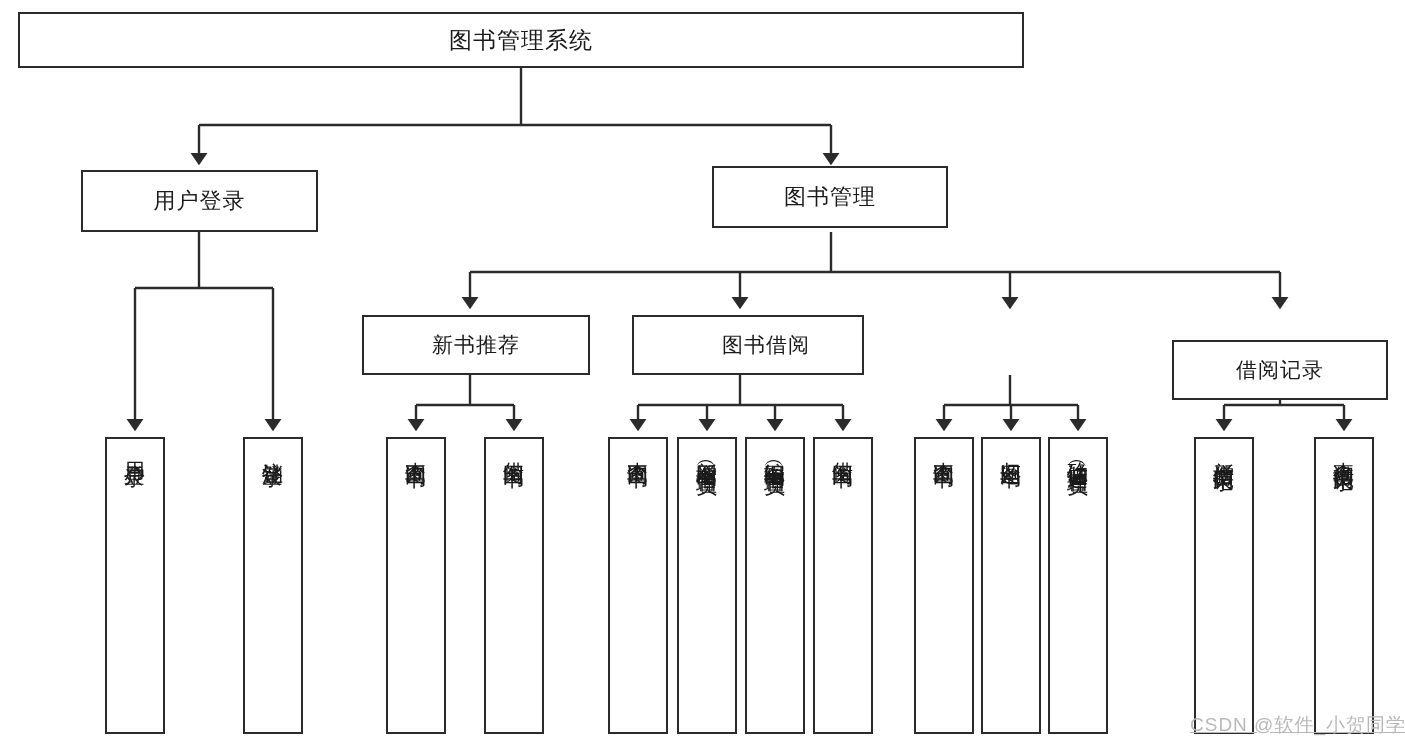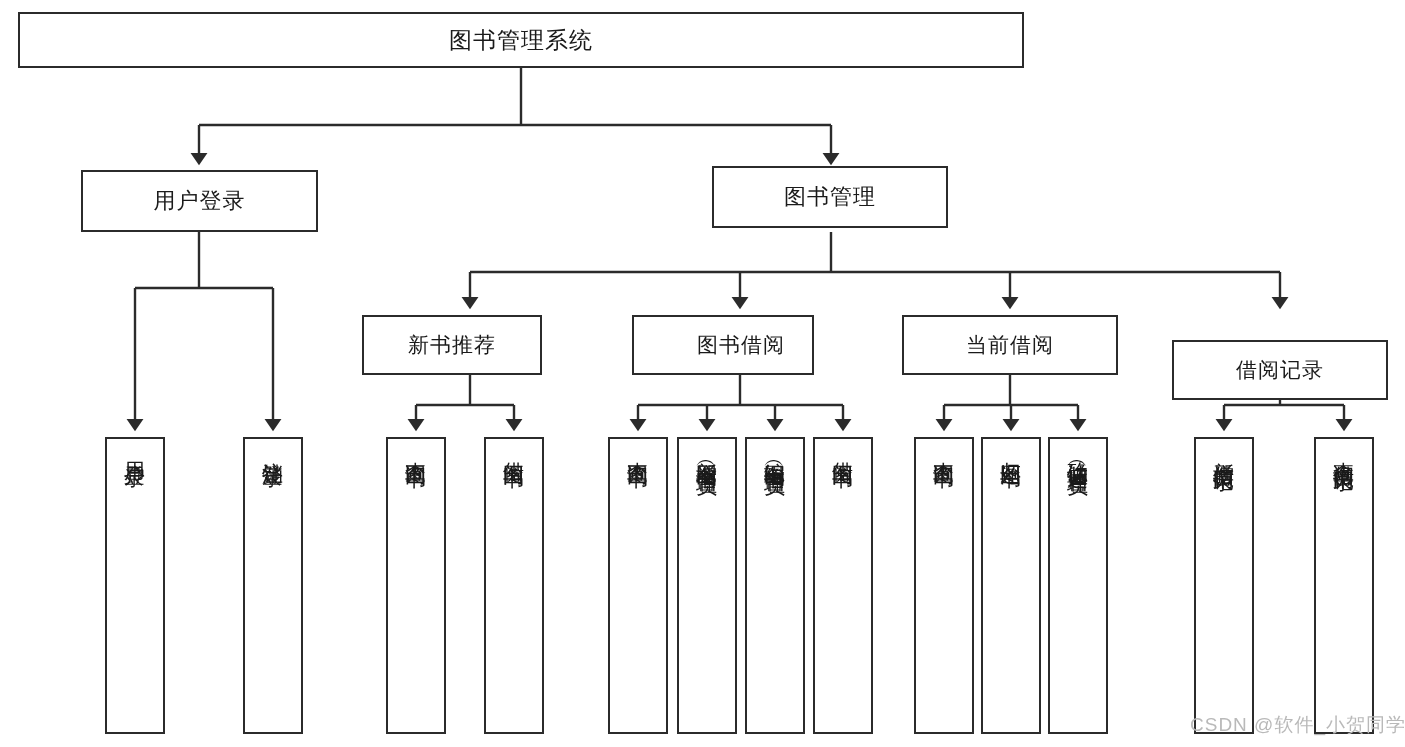--- a/index.html
+++ b/index.html
@@ -131,28 +131,25 @@
     <span class="htext">图书管理系统</span>
   </div>
 
   <div class="node lvl1" id="node-l1-0" style="left: 81px; top: 170px; width: 237px; height: 62px; border-color: rgb(43, 43, 43); background: rgb(255, 255, 255); color: rgb(26, 26, 26);">
     <span class="htext">用户登录</span>
   </div>
   <div class="node lvl1" id="node-l1-1" style="left: 712px; top: 166px; width: 236px; height: 62px; border-color: rgb(43, 43, 43); background: rgb(255, 255, 255); color: rgb(26, 26, 26);">
     <span class="htext">图书管理</span>
   </div>
 
-  <div class="node lvl2" id="node-l2-0" style="left: 362px; top: 315px; width: 180px; height: 60px; border-color: rgb(43, 43, 43); background: rgb(255, 255, 255); color: rgb(26, 26, 26);">
+  <div class="node lvl2" id="node-l2-0" style="left: 362px; top: 315px; width: 228px; height: 60px; border-color: rgb(43, 43, 43); background: rgb(255, 255, 255); color: rgb(26, 26, 26);">
     <span class="htext">新书推荐</span>
   </div>
-  <div class="node lvl2" id="node-l2-1" style="left: 632px; top: 315px; width: 182px; height: 60px; border-color: rgb(43, 43, 43); background: rgb(255, 255, 255); color: rgb(26, 26, 26); padding-left: 36px;">
+  <div class="node lvl2" id="node-l2-1" style="left: 632px; top: 315px; width: 232px; height: 60px; border-color: rgb(43, 43, 43); background: rgb(255, 255, 255); color: rgb(26, 26, 26); padding-left: 36px;">
     <span class="htext">图书借阅</span>
-  </div>
-  <div class="node lvl2" id="node-l2-2" style="left: 902px; top: 315px; width: 216px; height: 60px; border-color: rgb(43, 43, 43); background: rgb(255, 255, 255); color: rgb(26, 26, 26);">
-    <span class="htext">当前借阅</span>
   </div>
   <div class="node lvl2" id="node-l2-3" style="left: 1172px; top: 315px; width: 216px; height: 60px; border-color: rgb(43, 43, 43); background: rgb(255, 255, 255); color: rgb(26, 26, 26); margin-top: 25px;">
     <span class="htext">借阅记录</span>
   </div>
 
   <div class="node leaf" id="node-leaf-0" style="left: 105px; top: 437px; width: 60px; height: 297px; border-color: rgb(43, 43, 43); background: rgb(255, 255, 255); color: rgb(26, 26, 26);">
     <span class="vtext">用户登录</span>
   </div>
   <div class="node leaf" id="node-leaf-1" style="left: 243px; top: 437px; width: 60px; height: 297px; border-color: rgb(43, 43, 43); background: rgb(255, 255, 255); color: rgb(26, 26, 26);">
     <span class="vtext">注销登录</span>
@@ -184,15 +181,15 @@
   <div class="node leaf" id="node-leaf-10" style="left: 1048px; top: 437px; width: 60px; height: 297px; border-color: rgb(43, 43, 43); background: rgb(255, 255, 255); color: rgb(26, 26, 26);">
     <span class="vtext">确认归还（管理员）</span>
   </div>
   <div class="node leaf" id="node-leaf-11" style="left: 1194px; top: 437px; width: 60px; height: 297px; border-color: rgb(43, 43, 43); background: rgb(255, 255, 255); color: rgb(26, 26, 26);">
     <span class="vtext">新增借阅记录</span>
   </div>
   <div class="node leaf" id="node-leaf-12" style="left: 1314px; top: 437px; width: 60px; height: 297px; border-color: rgb(43, 43, 43); background: rgb(255, 255, 255); color: rgb(26, 26, 26);">
     <span class="vtext">查询借阅记录</span>
   </div>
 
-  <div class="watermark" id="watermark" style="left: 1190px; top: 712px; color: rgb(185, 185, 185);">CSDN @软件_小贺同学</div>
+  <div class="watermark" id="watermark" style="left: 1190px; top: 712px; color: rgb(185, 185, 185); text-decoration: underline;">CSDN @软件_小贺同学</div>
 
 </div>
 
 </body></html>

